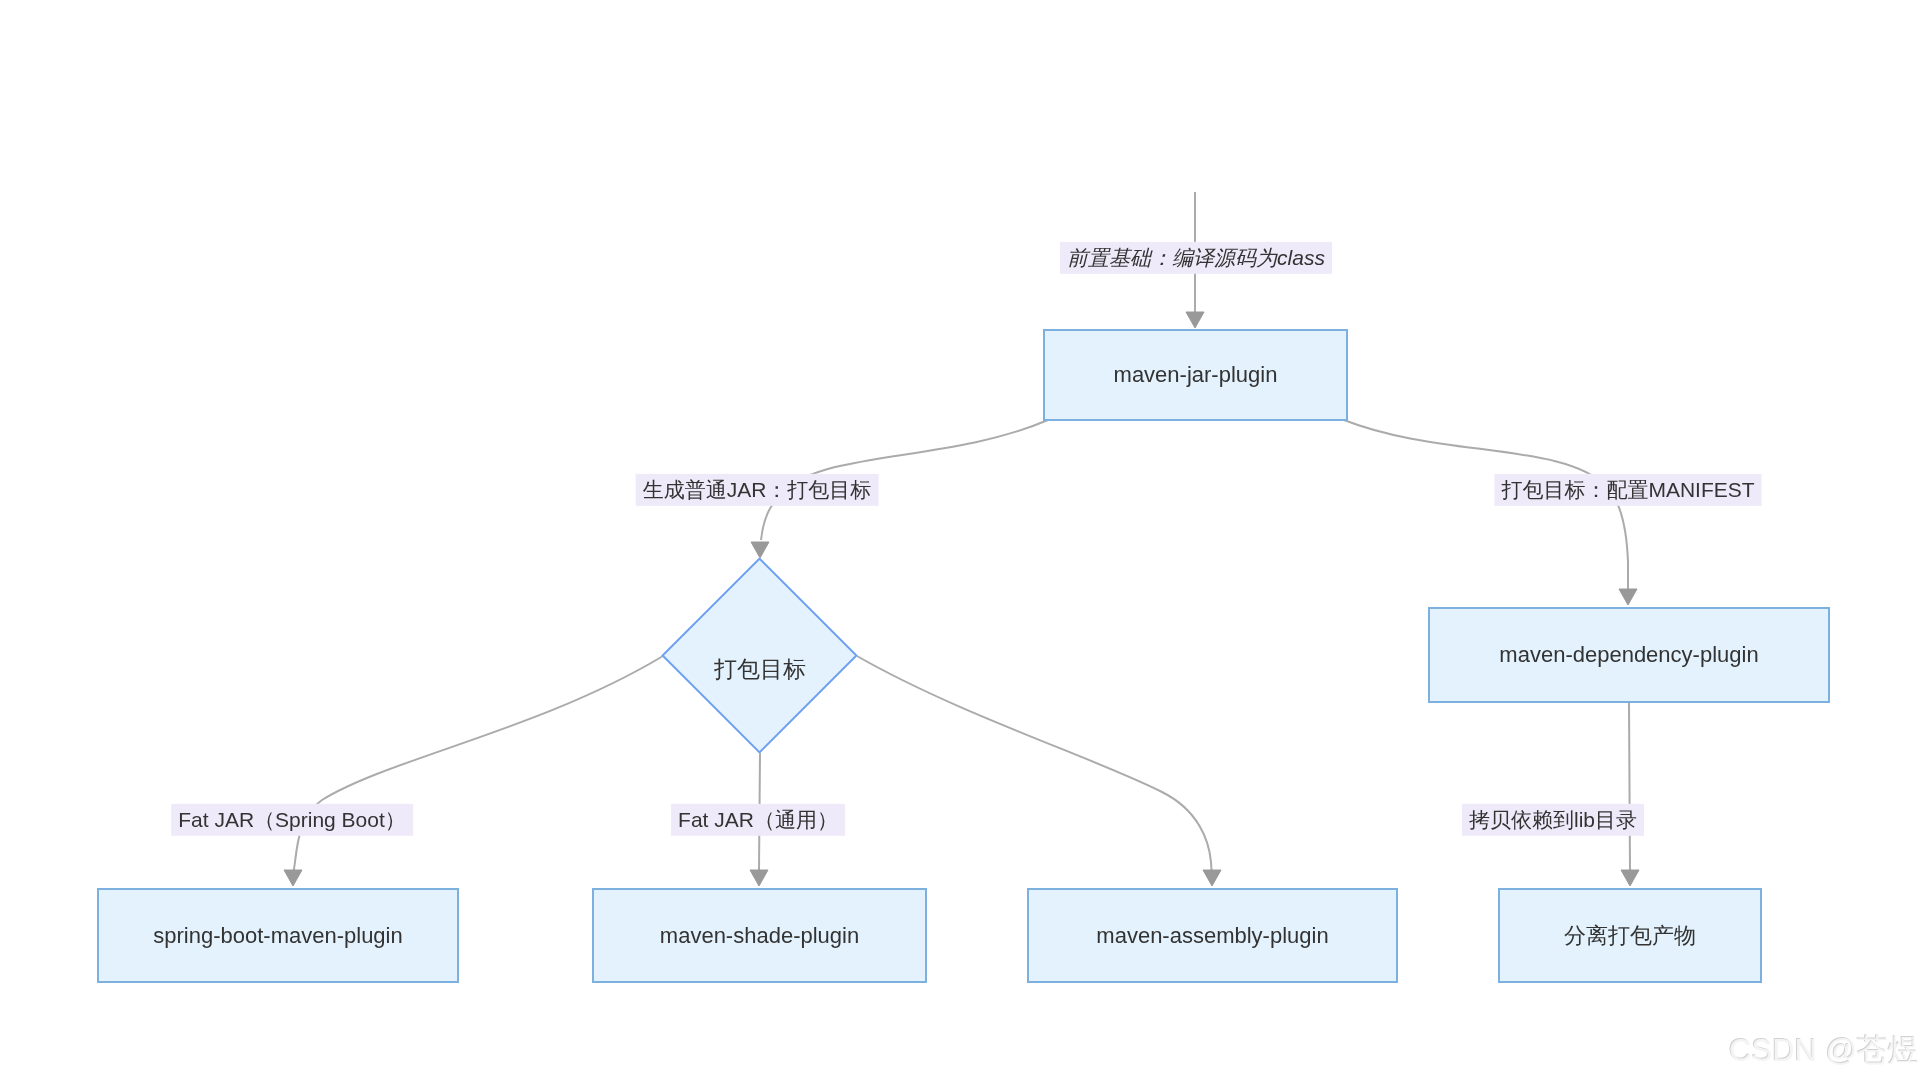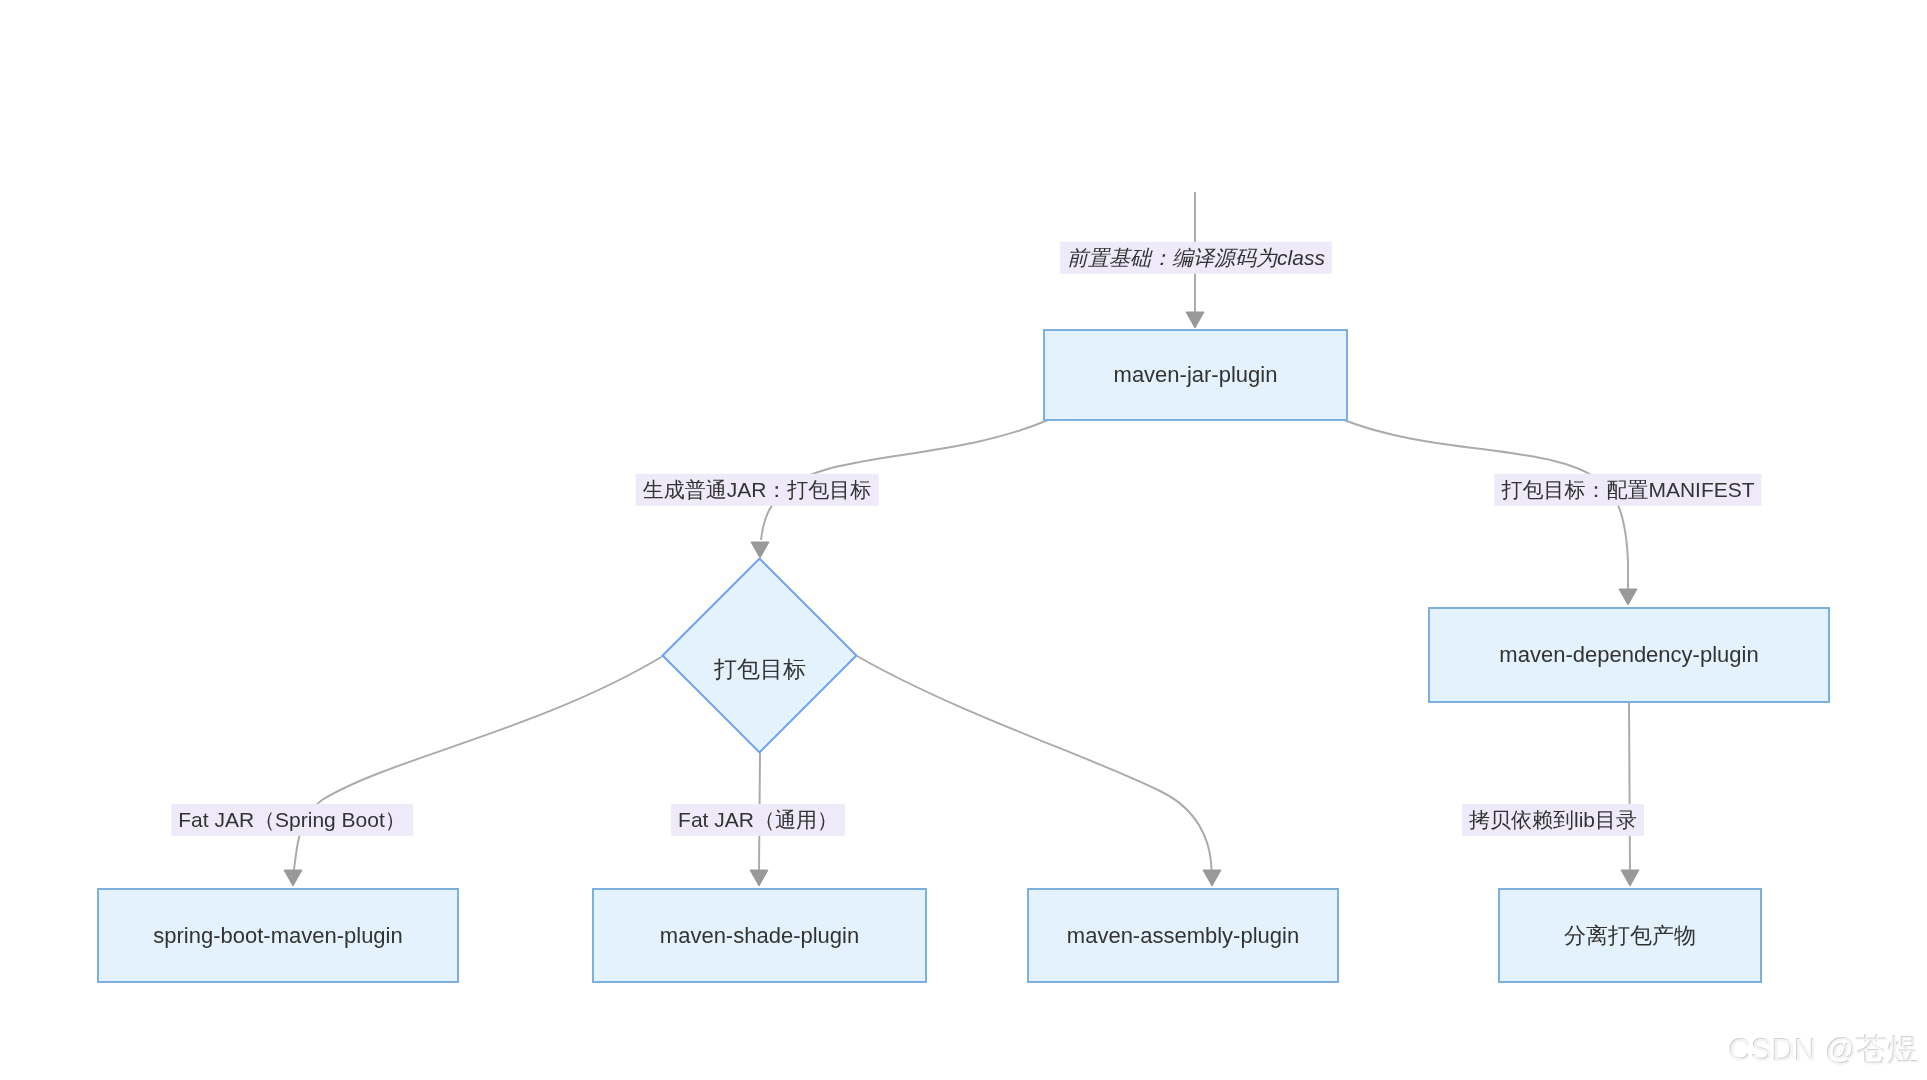--- a/index.html
+++ b/index.html
@@ -139,21 +139,21 @@
   </div>
 
   <div class="node" style="left:97px; top:888px; width:362px; height:95px;">
     <span>spring-boot-maven-plugin</span>
   </div>
 
   <div class="node" style="left:592px; top:888px; width:335px; height:95px;">
     <span>maven-shade-plugin</span>
   </div>
 
-  <div class="node" style="left:1027px; top:888px; width:312px; height:95px;">
+  <div class="node" style="left:1027px; top:888px; width:371px; height:95px;">
     <span>maven-assembly-plugin</span>
   </div>
 
   <div class="node" style="left:1498px; top:888px; width:264px; height:95px;">
     <span>分离打包产物</span>
   </div>
 
   <div class="watermark">CSDN @苍煜</div>
 
 </div>

